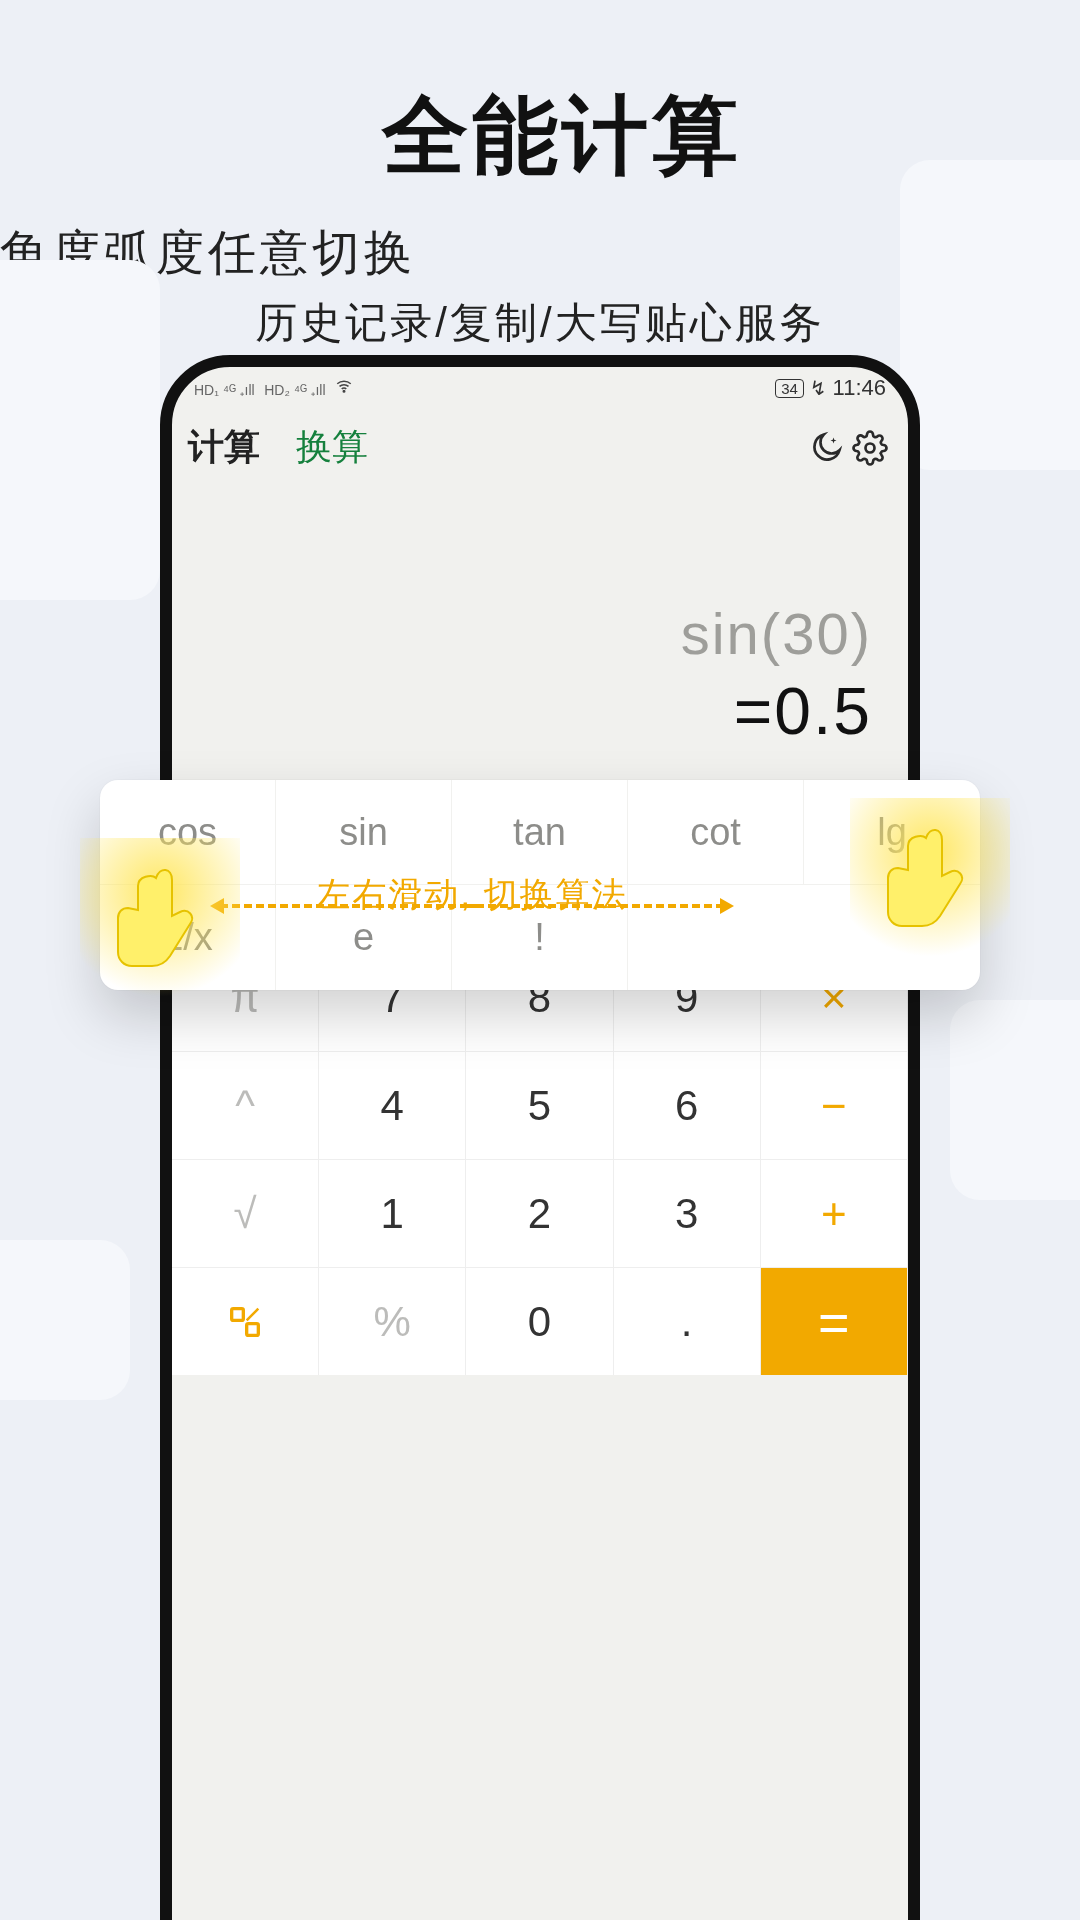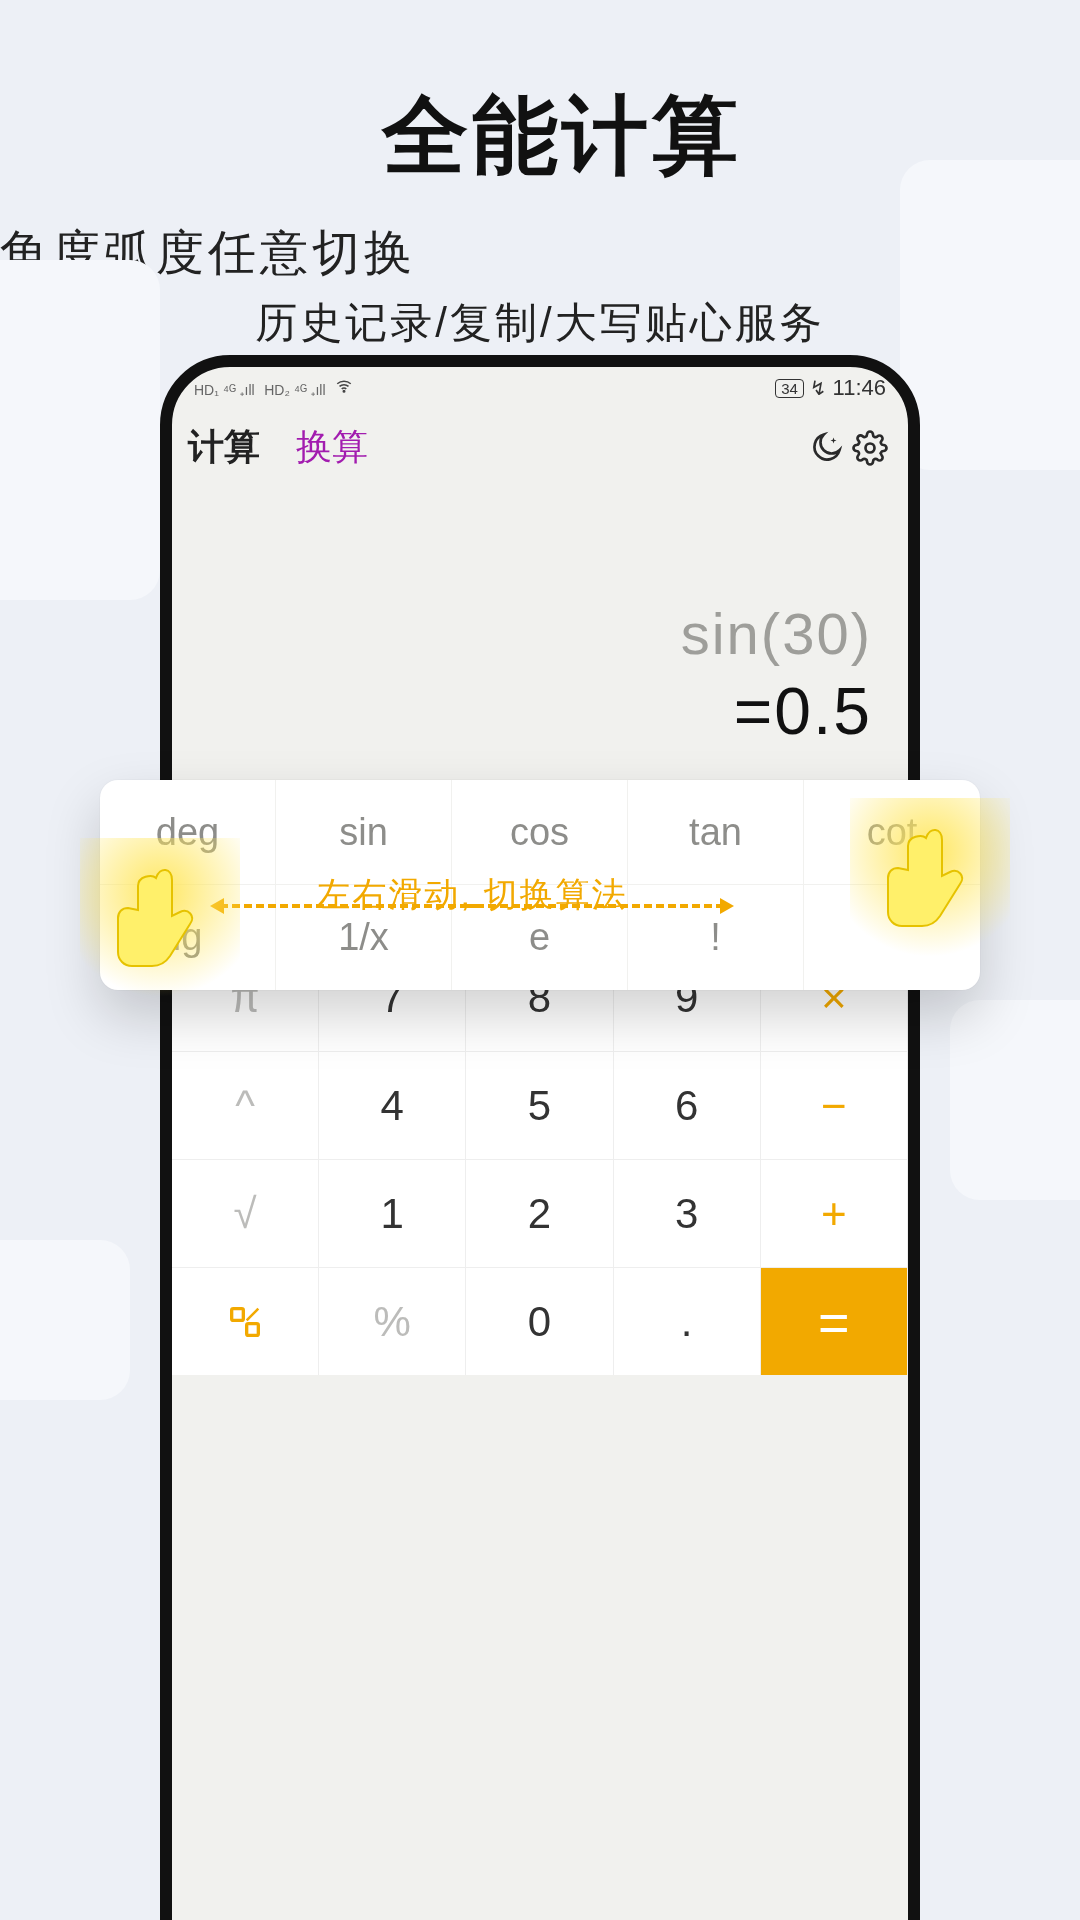--- a/index.html
+++ b/index.html
@@ -69,21 +69,21 @@
 .status-right { display: flex; align-items: center; gap: 6px; text-align: center; }
 .battery-box { border: 1.5px solid #333; border-radius: 4px; padding: 0 5px; font-size: 15px; }
 .status-time { font-size: 22px; }
 
 .tabs-row {
   display: flex;
   align-items: center;
   padding: 22px 16px 0;
 }
 .tab-calc { font-size: 36px; font-weight: 700; color: #222; }
-.tab-convert { font-size: 36px; font-weight: 500; color: #a21caf; margin-left: 36px; }
+.tab-convert { font-size: 36px; font-weight: 500; color: #15803d; margin-left: 36px; }
 .spacer { flex: 1; }
 .icon-btn {
   width: 44px; height: 44px; display: flex; align-items: center; justify-content: center;
   color: #2a2a2a;
 }
 .icon-btn svg { width: 36px; height: 36px; }
 
 .display-area { padding: 20px 36px 0; text-align: right; }
 .expr { font-size: 58px; color: #9e9e9a; margin-top: 108px; letter-spacing: 2px; }
 .result { font-size: 66px; color: #111; margin-top: 6px; letter-spacing: 2px; }
@@ -307,23 +307,22 @@
         </svg>
       </div>
       <div class="key light">%</div>
       <div class="key">0</div>
       <div class="key">.</div>
       <div class="key equals">=</div>
     </div>
 </div>
 
 <div class="sci-panel" id="sci">
-    <div class="sci-key">deg</div>
+    <div class="sci-key">cos</div>
     <div class="sci-key">sin</div>
-    <div class="sci-key">cos</div>
     <div class="sci-key">tan</div>
     <div class="sci-key">cot</div>
     <div class="sci-key">lg</div>
     <div class="sci-key">1/x</div>
     <div class="sci-key">e</div>
     <div class="sci-key">!</div>
   </div>
 
 <div class="swipe-hint">
   <div class="hint-text">左右滑动, 切换算法</div>

